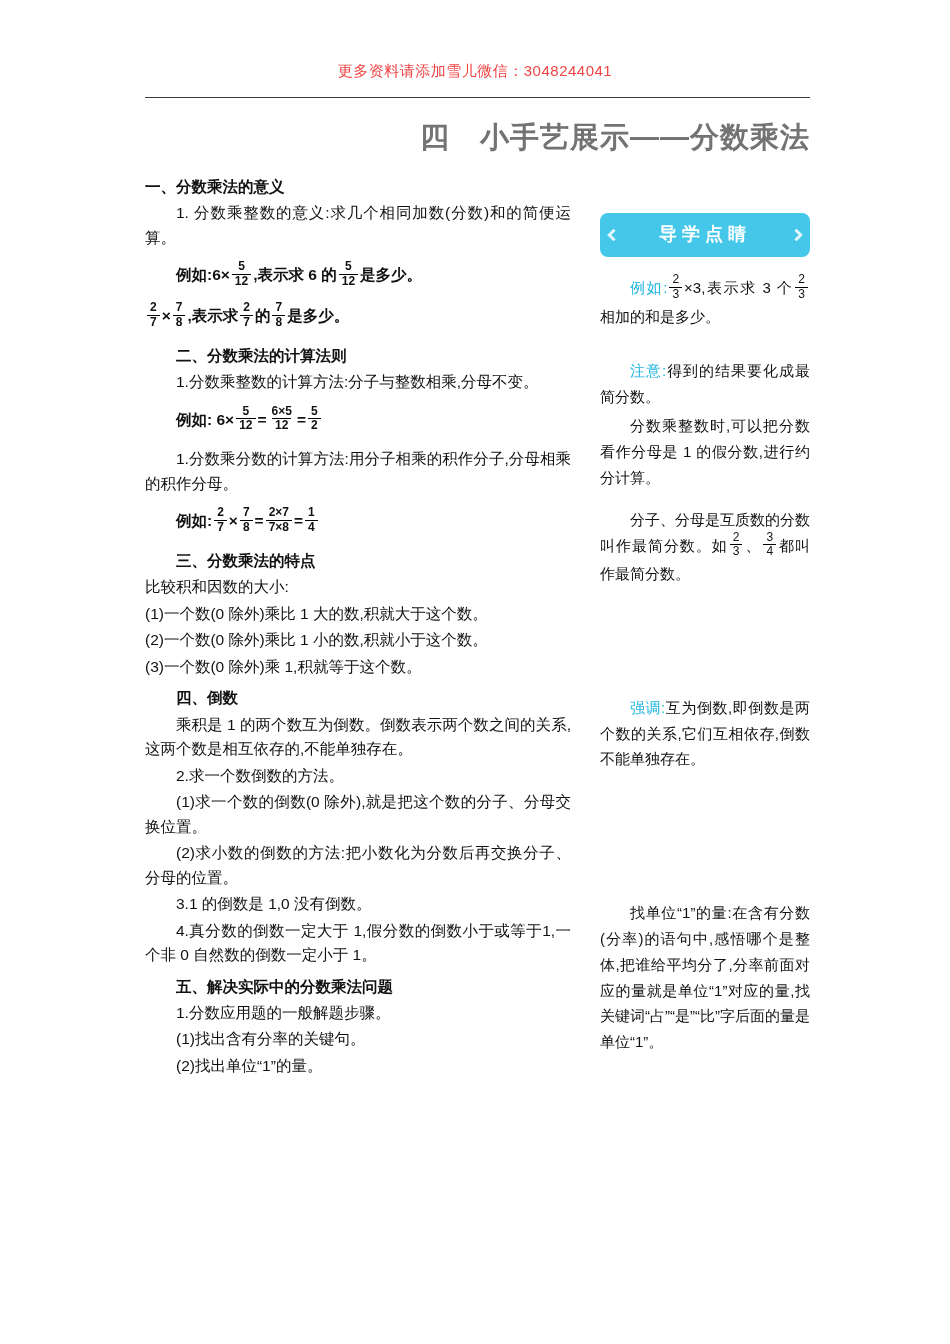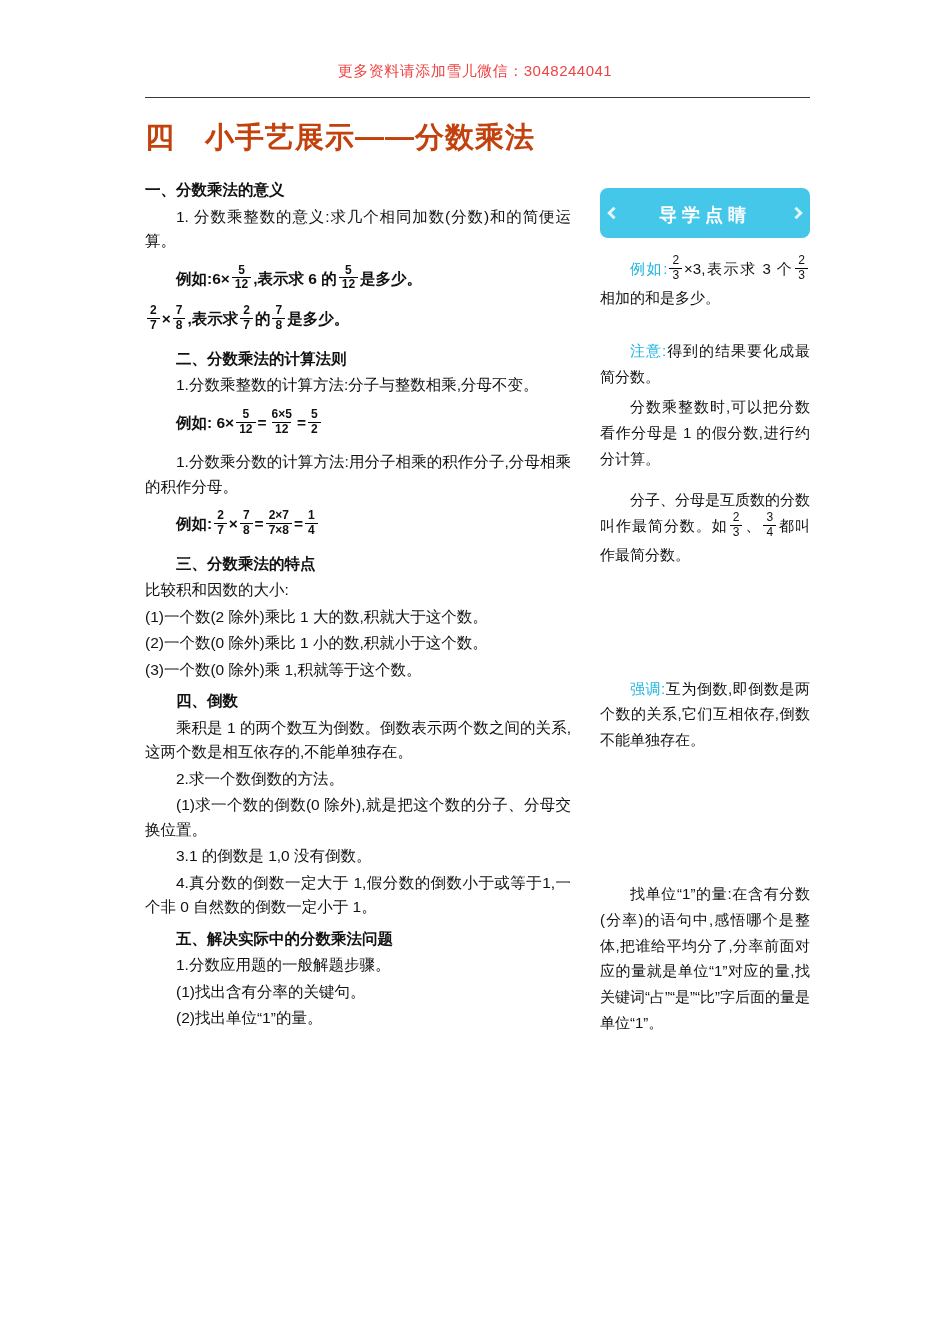--- a/index.html
+++ b/index.html
@@ -3,39 +3,39 @@
 <meta charset="utf-8">
 <style>
   * { margin:0; padding:0; box-sizing:border-box; }
   html,body { background:#ffffff; }
   body { font-family:"Liberation Sans","DejaVu Sans",sans-serif; color:#111; }
   .page { width:950px; height:1344px; background:#fff; overflow:hidden; position:relative; }
 
   .header-note { padding-top:62px; text-align:center; font-size:15px; color:#ef4444; letter-spacing:.5px; }
   .top-rule { border:none; border-top:1.6px solid #3a3a3a; width:665px; margin:16px 0 0 145px; }
 
-  .title { width:665px; margin:20px 0 10px 145px; text-align:left; font-size:29px; font-weight:bold; color:#c2410c; letter-spacing:1px; }
+  .title { width:665px; margin:20px 0 10px 145px; text-align:right; font-size:29px; font-weight:bold; color:#737373; letter-spacing:1px; }
 
   .columns { display:flex; margin-left:145px; width:665px; align-items:center; }
   .left-col { width:440px; padding-right:14px; font-size:15.5px; line-height:1.58; }
   .divider { width:1px; background:#4a4a4a; margin-top:6px; }
   .right-col { width:224px; padding-left:14px; font-size:15px; line-height:1.72; }
 
   .left-col p { margin:2px 0; text-align:justify; }
   .left-col p.h { font-weight:bold; text-align:left; margin-top:7px; }
   .ind { text-indent:2em; }
   .frline { margin:12px 0 !important;font-weight:bold; }
 
   .frac { display:inline-flex; flex-direction:column; align-items:center; vertical-align:middle; line-height:1.15; font-size:12px; margin:0 2px; position:relative; top:-2px; text-indent:0; }
   .frac .num, .frac .den { padding:0 3px; white-space:nowrap; }
   .frac .den { border-top:1px solid #000; }
 
   .accent { color:var(--accent,#1db4e0); }
 
-  .banner { position:relative; margin-top:20px; background:var(--banner,#45c7e9); color:#fff; font-weight:bold; font-size:18px; letter-spacing:5px; text-align:center; padding:12px 0 7px; border-radius:8px; }
+  .banner { position:relative; margin-top:20px; background:var(--banner,#45c7e9); color:#fff; font-weight:bold; font-size:18px; letter-spacing:5px; text-align:center; padding:6px 0 7px; border-radius:8px; }
   .chev { position:absolute; top:50%; width:9px; height:9px; border:3px solid rgba(255,255,255,.85); }
   .chev.l { left:9px; transform:translateY(-50%) rotate(45deg); border-top:none; border-right:none; }
   .chev.r { right:9px; transform:translateY(-50%) rotate(45deg); border-bottom:none; border-left:none; }
 
   .right-col p { text-align:justify; text-indent:2em; }
   .sb1 { margin-top:18px; }
   .sb2 { margin-top:28px; }
   .sb3 { margin-top:4px; }
   .sb4 { margin-top:16px; }
   .sb5 { margin-top:4px; }
@@ -104,30 +104,31 @@
               <span class="den">7×8</span>
             </span>=<span class="frac">
               <span class="num">1</span>
               <span class="den">4</span>
             </span></p>
       </section>
 
       <section>
         <p class="h ind">三、分数乘法的特点</p>
         <p>比较积和因数的大小:</p>
-        <p>(1)一个数(2 除外)乘比 1 大的数,积就大于这个数。</p>
+        <p>(1)一个数(0 除外)乘比 1 大的数,积就大于这个数。</p>
         <p>(2)一个数(0 除外)乘比 1 小的数,积就小于这个数。</p>
         <p>(3)一个数(0 除外)乘 1,积就等于这个数。</p>
       </section>
 
       <section>
         <p class="h ind">四、倒数</p>
         <p class="ind">乘积是 1 的两个数互为倒数。倒数表示两个数之间的关系,这两个数是相互依存的,不能单独存在。</p>
         <p class="ind">2.求一个数倒数的方法。</p>
         <p class="ind">(1)求一个数的倒数(0 除外),就是把这个数的分子、分母交换位置。</p>
+        <p class="ind">(2)求小数的倒数的方法:把小数化为分数后再交换分子、分母的位置。</p>
         <p class="ind">3.1 的倒数是 1,0 没有倒数。</p>
         <p class="ind">4.真分数的倒数一定大于 1,假分数的倒数小于或等于1,一个非 0 自然数的倒数一定小于 1。</p>
       </section>
 
       <section>
         <p class="h ind">五、解决实际中的分数乘法问题</p>
         <p class="ind">1.分数应用题的一般解题步骤。</p>
         <p class="ind">(1)找出含有分率的关键句。</p>
         <p class="ind">(2)找出单位“1”的量。</p>
       </section>

